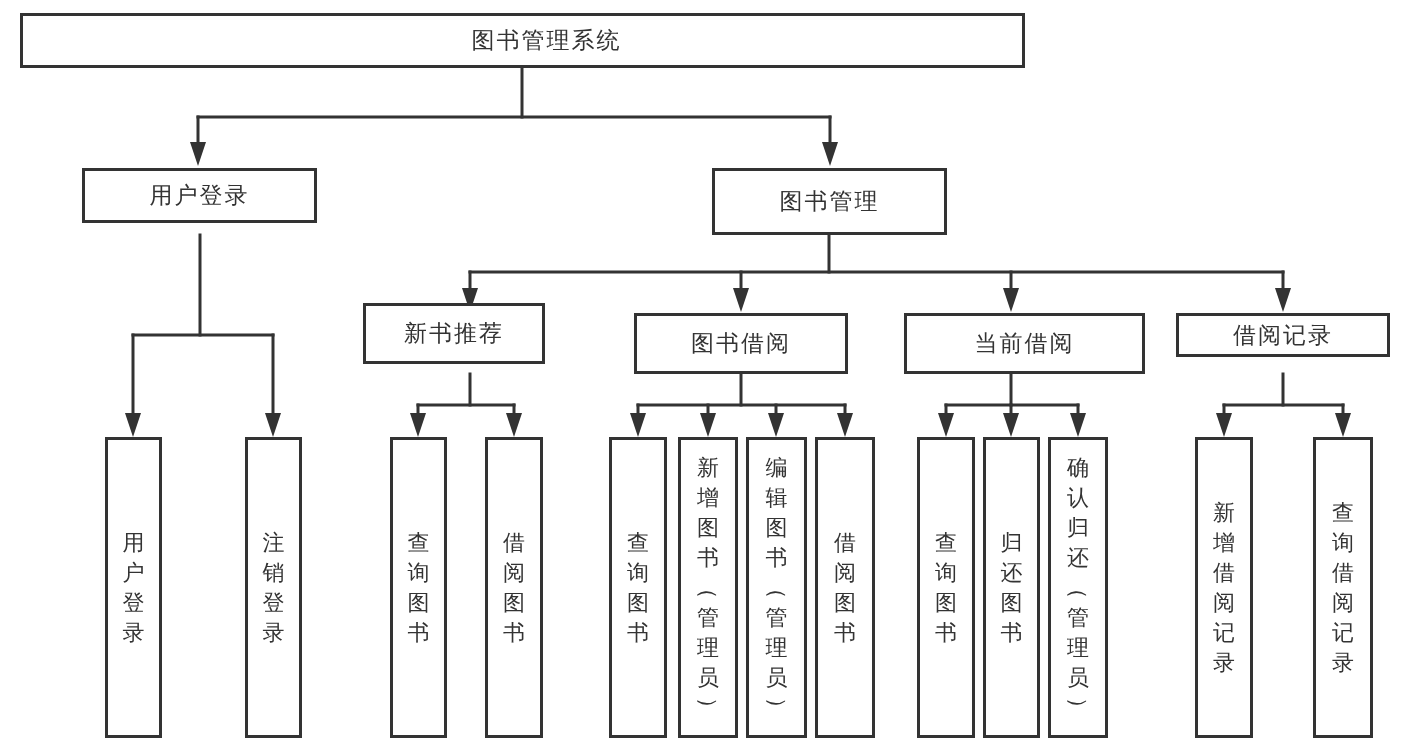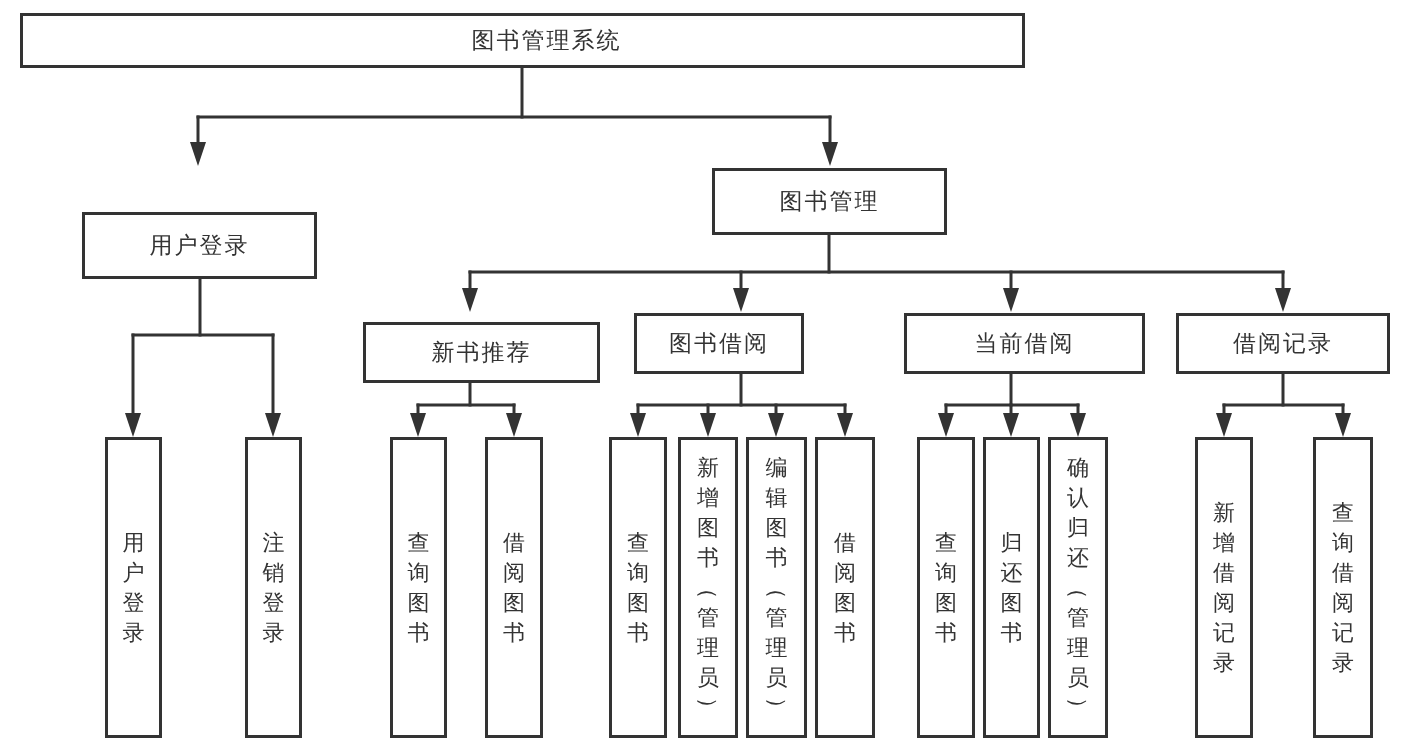--- a/index.html
+++ b/index.html
@@ -139,27 +139,27 @@
     <path d="M1283 374 V405"></path>
     <path d="M1224 405 H1343"></path>
     <path d="M1224 405 V415"></path>
     <path d="M1343 405 V415"></path>
     <polygon points="1224,437 1216,413 1232,413"></polygon>
     <polygon points="1343,437 1335,413 1351,413"></polygon>
   </svg>
 
   <div class="hbox" style="left:20px; top:13px; width:1005px; height:55px;padding-left:48px;">图书管理系统</div>
 
-  <div class="hbox" style="left:82px; top:168px; width:235px; height:67px;margin-top:44px;">用户登录</div>
+  <div class="hbox" style="left:82px; top:168px; width:235px; height:55px;">用户登录</div>
   <div class="hbox" style="left:712px; top:168px; width:235px; height:67px;">图书管理</div>
 
-  <div class="hbox" style="left:363px; top:322px; width:237px; height:61px;">新书推荐</div>
-  <div class="hbox" style="left:634px; top:313px; width:170px; height:61px;">图书借阅</div>
+  <div class="hbox" style="left:363px; top:303px; width:182px; height:61px;">新书推荐</div>
+  <div class="hbox" style="left:634px; top:313px; width:214px; height:61px;">图书借阅</div>
   <div class="hbox" style="left:904px; top:313px; width:241px; height:61px;">当前借阅</div>
-  <div class="hbox" style="left:1176px; top:313px; width:214px; height:61px;">借阅记录</div>
+  <div class="hbox" style="left:1176px; top:313px; width:214px; height:44px;">借阅记录</div>
 
   <div class="vbox" style="left:105px; top:437px; width:57px; height:301px;">
       <span>用</span>
       <span>户</span>
       <span>登</span>
       <span>录</span>
     </div>
   <div class="vbox" style="left:245px; top:437px; width:57px; height:301px;">
       <span>注</span>
       <span>销</span>

